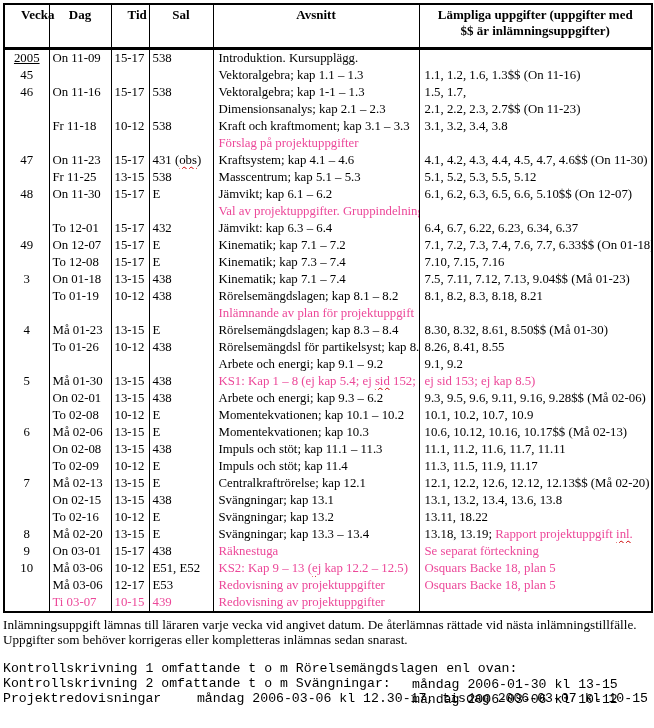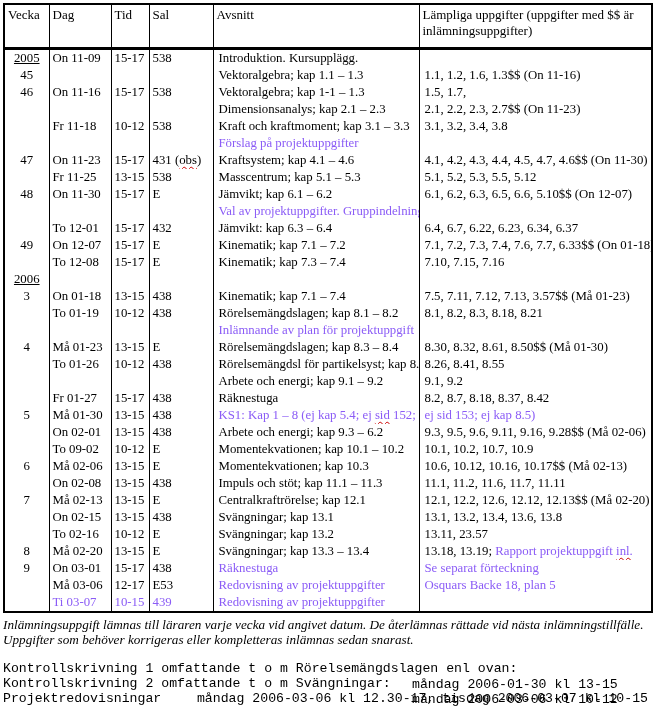--- a/index.html
+++ b/index.html
@@ -5,32 +5,32 @@
   html,body{margin:0;padding:0;background:#ffffff;}
   body{width:654px;height:728px;overflow:hidden;
        font-family:"Liberation Serif","DejaVu Serif",serif;color:#000;}
   .page{position:relative;width:654px;height:728px;}
   table.sched{border-collapse:collapse;margin:3px 0 0 3px;table-layout:fixed;
               width:648px;border:2px solid #000;}
   col.c-vecka{width:45px}col.c-dag{width:62px}col.c-tid{width:38px}
   col.c-sal{width:64px}col.c-avsnitt{width:206px}col.c-uppgifter{width:233px}
   th,td{border-left:1px solid #000;border-right:1px solid #000;
         vertical-align:top;padding:0 3px;}
-  thead th{border-bottom:3px solid #000;font-weight:normal;font-size:13px;
-           text-align:left;padding:2px 3px;height:38px;line-height:16px;}
+  thead th{border-bottom:3px solid #000;font-weight:bold;font-size:13px;
+           text-align:center;padding:2px 16px;height:38px;line-height:16px;}
   tbody td{height:17px;line-height:17px;font-size:12.8px;white-space:nowrap;
            overflow:hidden;}
   td.col-vecka{text-align:center;}
   td.col-avsnitt,td.col-uppgifter{padding:0 5px;}
-  .red{color:#8b5cf6;}
+  .red{color:#ec4899;}
   .u{text-decoration:underline;text-align:center;}
   .wavy{text-decoration-line:underline;text-decoration-style:wavy;
         text-decoration-color:#cc0000;text-decoration-thickness:1px;
         text-underline-offset:2px;}
-  .notes{margin:4px 0 0 3px;font-size:13.2px;line-height:15px;font-style:italic;}
+  .notes{margin:4px 0 0 3px;font-size:13.2px;line-height:15px;}
   .notes div{white-space:nowrap;}
   .sched-block{margin:14px 0 0 3px;font-size:13.2px;}
   .sched-row{position:relative;height:15px;line-height:15px;white-space:nowrap;font-family:Liberation Mono, monospace;}
   .sched-date-col{position:absolute;left:409px;top:16px;white-space:nowrap;}
   .sched-date-right{position:absolute;right:6px;top:0;white-space:nowrap;}
 </style>
 </head>
 <body>
 
 <div class="page">
@@ -153,34 +153,26 @@
         </tr>
         <tr>
           <td class="col-vecka"></td>
           <td class="col-dag">To 12-08</td>
           <td class="col-tid">15-17</td>
           <td class="col-sal">E</td>
           <td class="col-avsnitt">Kinematik; kap 7.3 – 7.4</td>
           <td class="col-uppgifter">7.10, 7.15, 7.16</td>
         </tr>
         <tr>
-          <td class="col-vecka"><span class="u">2006</span></td>
-          <td class="col-dag"></td>
-          <td class="col-tid"></td>
-          <td class="col-sal"></td>
-          <td class="col-avsnitt"></td>
-          <td class="col-uppgifter"></td>
-        </tr>
-        <tr>
           <td class="col-vecka">3</td>
           <td class="col-dag">On 01-18</td>
           <td class="col-tid">13-15</td>
           <td class="col-sal">438</td>
           <td class="col-avsnitt">Kinematik; kap 7.1 – 7.4</td>
-          <td class="col-uppgifter">7.5, 7.11, 7.12, 7.13, 3.57$$ (Må 01-23)</td>
+          <td class="col-uppgifter">7.5, 7.11, 7.12, 7.13, 9.04$$ (Må 01-23)</td>
         </tr>
         <tr>
           <td class="col-vecka"></td>
           <td class="col-dag">To 01-19</td>
           <td class="col-tid">10-12</td>
           <td class="col-sal">438</td>
           <td class="col-avsnitt">Rörelsemängdslagen; kap 8.1 – 8.2</td>
           <td class="col-uppgifter">8.1, 8.2, 8.3, 8.18, 8.21</td>
         </tr>
         <tr>
@@ -209,46 +201,38 @@
         </tr>
         <tr>
           <td class="col-vecka"></td>
           <td class="col-dag"></td>
           <td class="col-tid"></td>
           <td class="col-sal"></td>
           <td class="col-avsnitt">Arbete och energi; kap 9.1 –  9.2</td>
           <td class="col-uppgifter">9.1, 9.2</td>
         </tr>
         <tr>
-          <td class="col-vecka"></td>
-          <td class="col-dag">Fr 01-27</td>
-          <td class="col-tid">15-17</td>
-          <td class="col-sal">438</td>
-          <td class="col-avsnitt">Räknestuga</td>
-          <td class="col-uppgifter">8.2, 8.7, 8.18, 8.37, 8.42</td>
-        </tr>
-        <tr>
           <td class="col-vecka">5</td>
           <td class="col-dag">Må 01-30</td>
           <td class="col-tid">13-15</td>
           <td class="col-sal">438</td>
           <td class="col-avsnitt"><span class="red">KS1: Kap 1 – 8 (ej kap 5.4; ej </span><span class="red wavy">sid</span><span class="red"> 152;</span></td>
           <td class="col-uppgifter"><span class="red">ej sid 153; ej kap 8.5)</span></td>
         </tr>
         <tr>
           <td class="col-vecka"></td>
           <td class="col-dag">On 02-01</td>
           <td class="col-tid">13-15</td>
           <td class="col-sal">438</td>
           <td class="col-avsnitt">Arbete och energi; kap 9.3 –  6.2</td>
           <td class="col-uppgifter">9.3, 9.5, 9.6, 9.11, 9.16, 9.28$$ (Må 02-06)</td>
         </tr>
         <tr>
           <td class="col-vecka"></td>
-          <td class="col-dag">To 09-02</td>
+          <td class="col-dag">To 02-08</td>
           <td class="col-tid">10-12</td>
           <td class="col-sal">E</td>
           <td class="col-avsnitt">Momentekvationen; kap 10.1 – 10.2</td>
           <td class="col-uppgifter">10.1, 10.2, 10.7, 10.9</td>
         </tr>
         <tr>
           <td class="col-vecka">6</td>
           <td class="col-dag">Må 02-06</td>
           <td class="col-tid">13-15</td>
           <td class="col-sal">E</td>
@@ -257,20 +241,28 @@
         </tr>
         <tr>
           <td class="col-vecka"></td>
           <td class="col-dag">On 02-08</td>
           <td class="col-tid">13-15</td>
           <td class="col-sal">438</td>
           <td class="col-avsnitt">Impuls och stöt; kap 11.1 – 11.3</td>
           <td class="col-uppgifter">11.1, 11.2, 11.6, 11.7, 11.11</td>
         </tr>
         <tr>
+          <td class="col-vecka"></td>
+          <td class="col-dag">To 02-09</td>
+          <td class="col-tid">10-12</td>
+          <td class="col-sal">E</td>
+          <td class="col-avsnitt">Impuls och stöt; kap 11.4</td>
+          <td class="col-uppgifter">11.3, 11.5, 11.9, 11.17</td>
+        </tr>
+        <tr>
           <td class="col-vecka">7</td>
           <td class="col-dag">Må 02-13</td>
           <td class="col-tid">13-15</td>
           <td class="col-sal">E</td>
           <td class="col-avsnitt">Centralkraftrörelse; kap 12.1</td>
           <td class="col-uppgifter">12.1, 12.2, 12.6, 12.12, 12.13$$ (Må 02-20)</td>
         </tr>
         <tr>
           <td class="col-vecka"></td>
           <td class="col-dag">On 02-15</td>
@@ -278,37 +270,45 @@
           <td class="col-sal">438</td>
           <td class="col-avsnitt">Svängningar; kap 13.1</td>
           <td class="col-uppgifter">13.1, 13.2, 13.4, 13.6, 13.8</td>
         </tr>
         <tr>
           <td class="col-vecka"></td>
           <td class="col-dag">To 02-16</td>
           <td class="col-tid">10-12</td>
           <td class="col-sal">E</td>
           <td class="col-avsnitt">Svängningar; kap 13.2</td>
-          <td class="col-uppgifter">13.11, 23.57</td>
+          <td class="col-uppgifter">13.11, 18.22</td>
         </tr>
         <tr>
           <td class="col-vecka">8</td>
           <td class="col-dag">Må 02-20</td>
           <td class="col-tid">13-15</td>
           <td class="col-sal">E</td>
           <td class="col-avsnitt">Svängningar; kap 13.3 – 13.4</td>
           <td class="col-uppgifter"><span>13.18, 13.19; </span><span class="red">Rapport projektuppgift </span><span class="red wavy">inl.</span></td>
         </tr>
         <tr>
           <td class="col-vecka">9</td>
           <td class="col-dag">On 03-01</td>
           <td class="col-tid">15-17</td>
           <td class="col-sal">438</td>
           <td class="col-avsnitt"><span class="red">Räknestuga</span></td>
           <td class="col-uppgifter"><span class="red">Se separat förteckning</span></td>
+        </tr>
+        <tr>
+          <td class="col-vecka">10</td>
+          <td class="col-dag">Må 03-06</td>
+          <td class="col-tid">10-12</td>
+          <td class="col-sal">E51, E52</td>
+          <td class="col-avsnitt"><span class="red">KS2: Kap 9 – 13 (</span><span class="red wavy">ej</span><span class="red"> kap 12.2 – 12.5)</span></td>
+          <td class="col-uppgifter"><span class="red">Osquars Backe 18, plan 5</span></td>
         </tr>
         <tr>
           <td class="col-vecka"></td>
           <td class="col-dag">Må 03-06</td>
           <td class="col-tid">12-17</td>
           <td class="col-sal">E53</td>
           <td class="col-avsnitt"><span class="red">Redovisning av projektuppgifter</span></td>
           <td class="col-uppgifter"><span class="red">Osquars Backe 18, plan 5</span></td>
         </tr>
         <tr>

